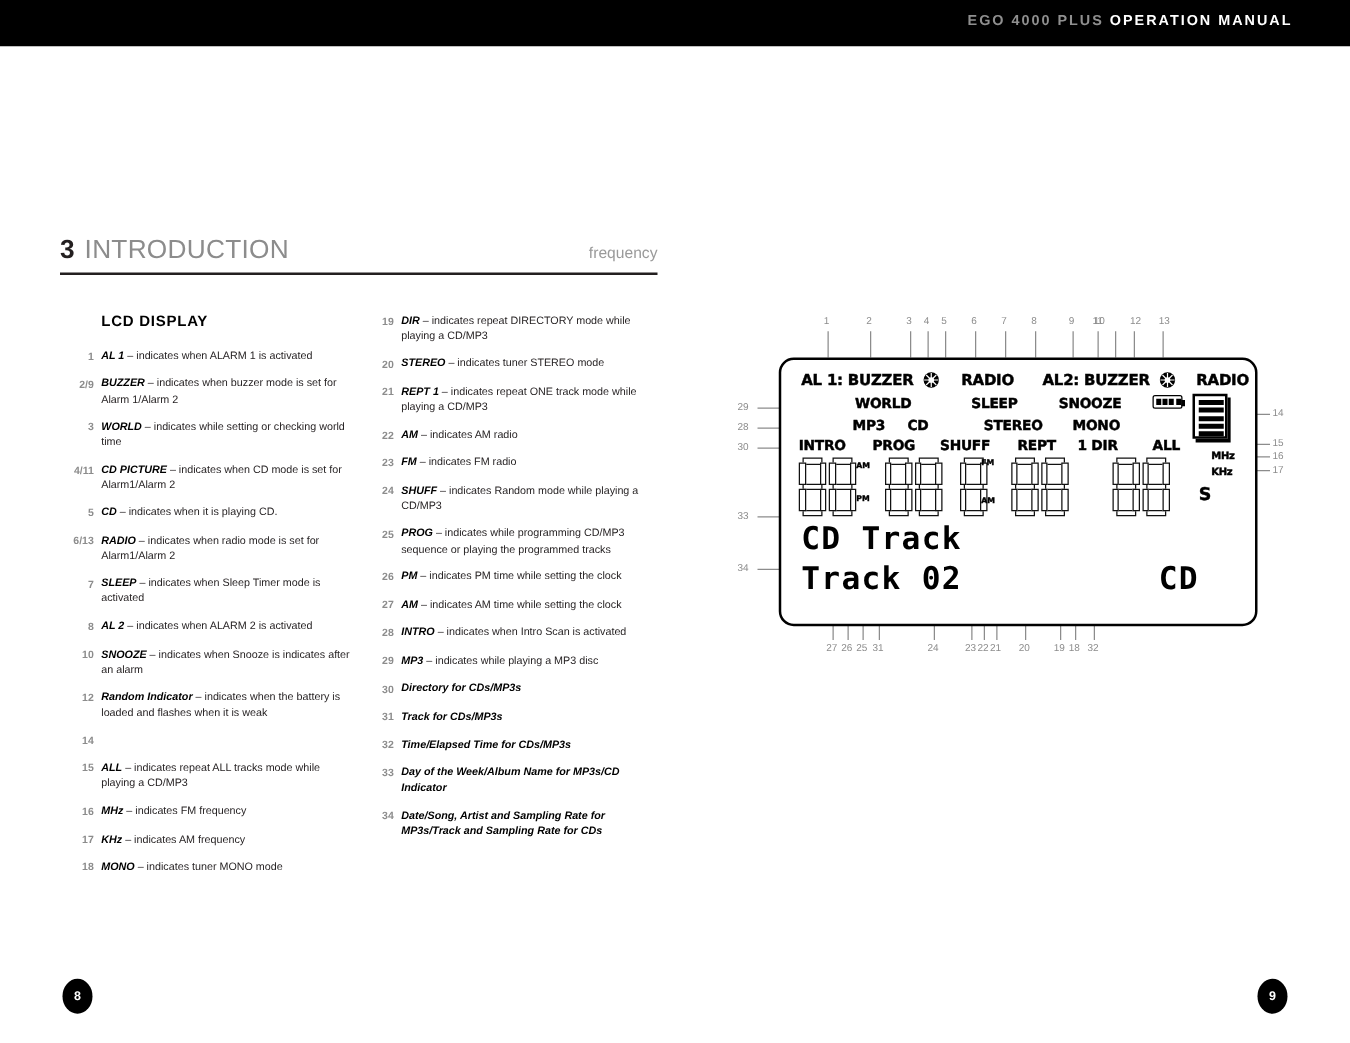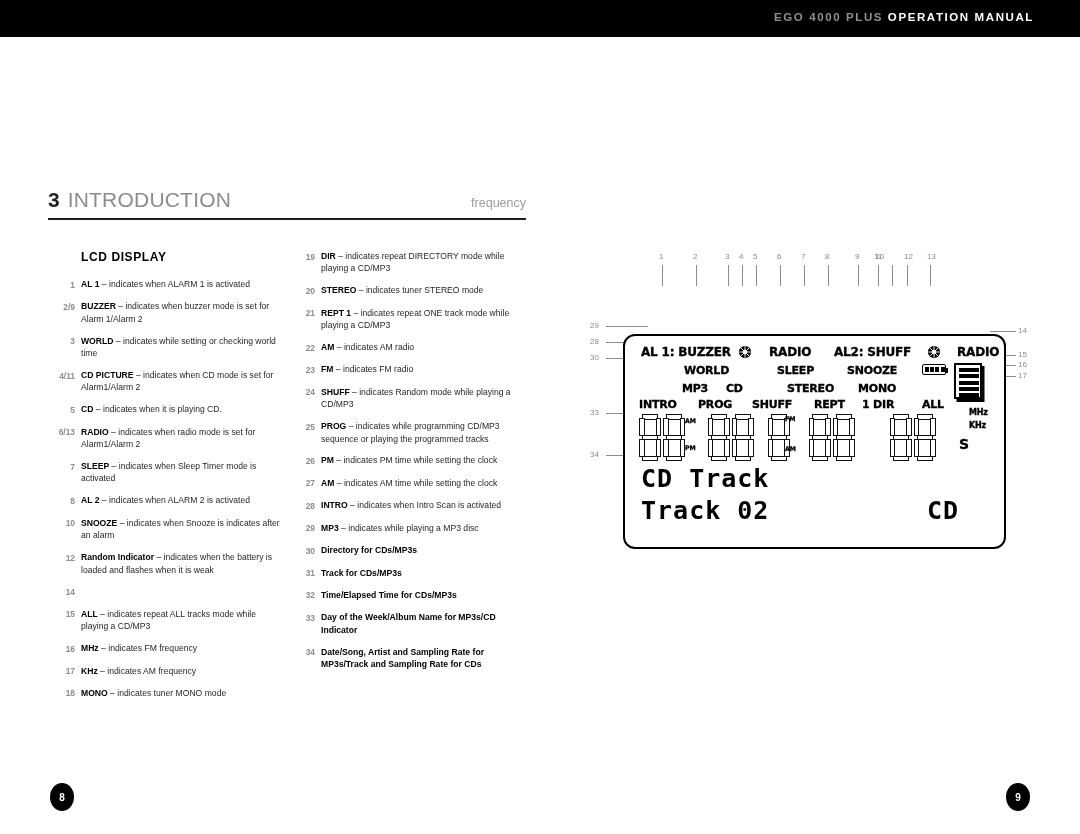--- a/index.html
+++ b/index.html
@@ -41,36 +41,36 @@
   }
   .item{display:flex;margin-bottom:9.5px;align-items:flex-start;}
   .item-num{
     width:27px;min-width:27px;text-align:right;margin-right:6px;
     font-size:8.4px;font-weight:bold;color:#8c8c8c;line-height:12.4px;
     padding-top:.5px;
   }
   .item-txt{
     font-size:8.6px;color:#231f20;line-height:12.4px;
   }
-  .item-txt b{font-weight:bold;color:#000;}
+  .item-txt b{font-weight:bold;color:#000;font-style:italic;}
 
   
   .lcdwrap{position:absolute;left:590px;top:248px;width:452px;height:290px;}
 
   
   .cn{position:absolute;font-size:8px;color:#8c8c8c;font-weight:normal;
       font-family:"Liberation Sans",sans-serif;white-space:nowrap;}
   .tick{position:absolute;background:#8c8c8c;}
   .tickv{width:1.3px;}
   .tickh{height:1.3px;}
 
   
   .lcd{
     position:absolute;left:33px;top:38px;width:383px;height:215px;
-    border:2px solid #000;border-radius:12px;box-sizing:border-box;background:#fff;margin-top:48px;
+    border:2px solid #000;border-radius:12px;box-sizing:border-box;background:#fff;
   }
   .lrow{position:absolute;white-space:nowrap;}
   .seg-label{
     font-family:"DejaVu Sans",sans-serif;
     font-weight:bold;color:#000;letter-spacing:-0.2px;
     -webkit-text-stroke:0.35px #000;
   }
 
   
   .digits{position:absolute;left:14px;top:78px;}
@@ -367,21 +367,21 @@
       <circle cx="8" cy="8" r="7" fill="#000"></circle>
         <circle cx="8" cy="8" r="2.6" fill="#fff"></circle>
       <g stroke="#fff" stroke-width="1.1">
         <line x1="8" y1="1.5" x2="8" y2="14.5"></line>
           <line x1="1.5" y1="8" x2="14.5" y2="8"></line>
         <line x1="3.4" y1="3.4" x2="12.6" y2="12.6"></line>
           <line x1="12.6" y1="3.4" x2="3.4" y2="12.6"></line>
       </g>
     </svg>
     <div class="lrow seg-label" style="left:144px;top:9px;font-size:12px;">RADIO</div>
-    <div class="lrow seg-label" style="left:209px;top:9px;font-size:12px;">AL2: SHUFF</div>
+    <div class="lrow seg-label" style="left:209px;top:9px;font-size:12px;">AL2: BUZZER</div>
     <svg class="cdicon" style="left:302px;top:9px;" viewBox="0 0 16 16">
       <circle cx="8" cy="8" r="7" fill="#000"></circle>
         <circle cx="8" cy="8" r="2.6" fill="#fff"></circle>
       <g stroke="#fff" stroke-width="1.1">
         <line x1="8" y1="1.5" x2="8" y2="14.5"></line>
           <line x1="1.5" y1="8" x2="14.5" y2="8"></line>
         <line x1="3.4" y1="3.4" x2="12.6" y2="12.6"></line>
           <line x1="12.6" y1="3.4" x2="3.4" y2="12.6"></line>
       </g>
     </svg>

